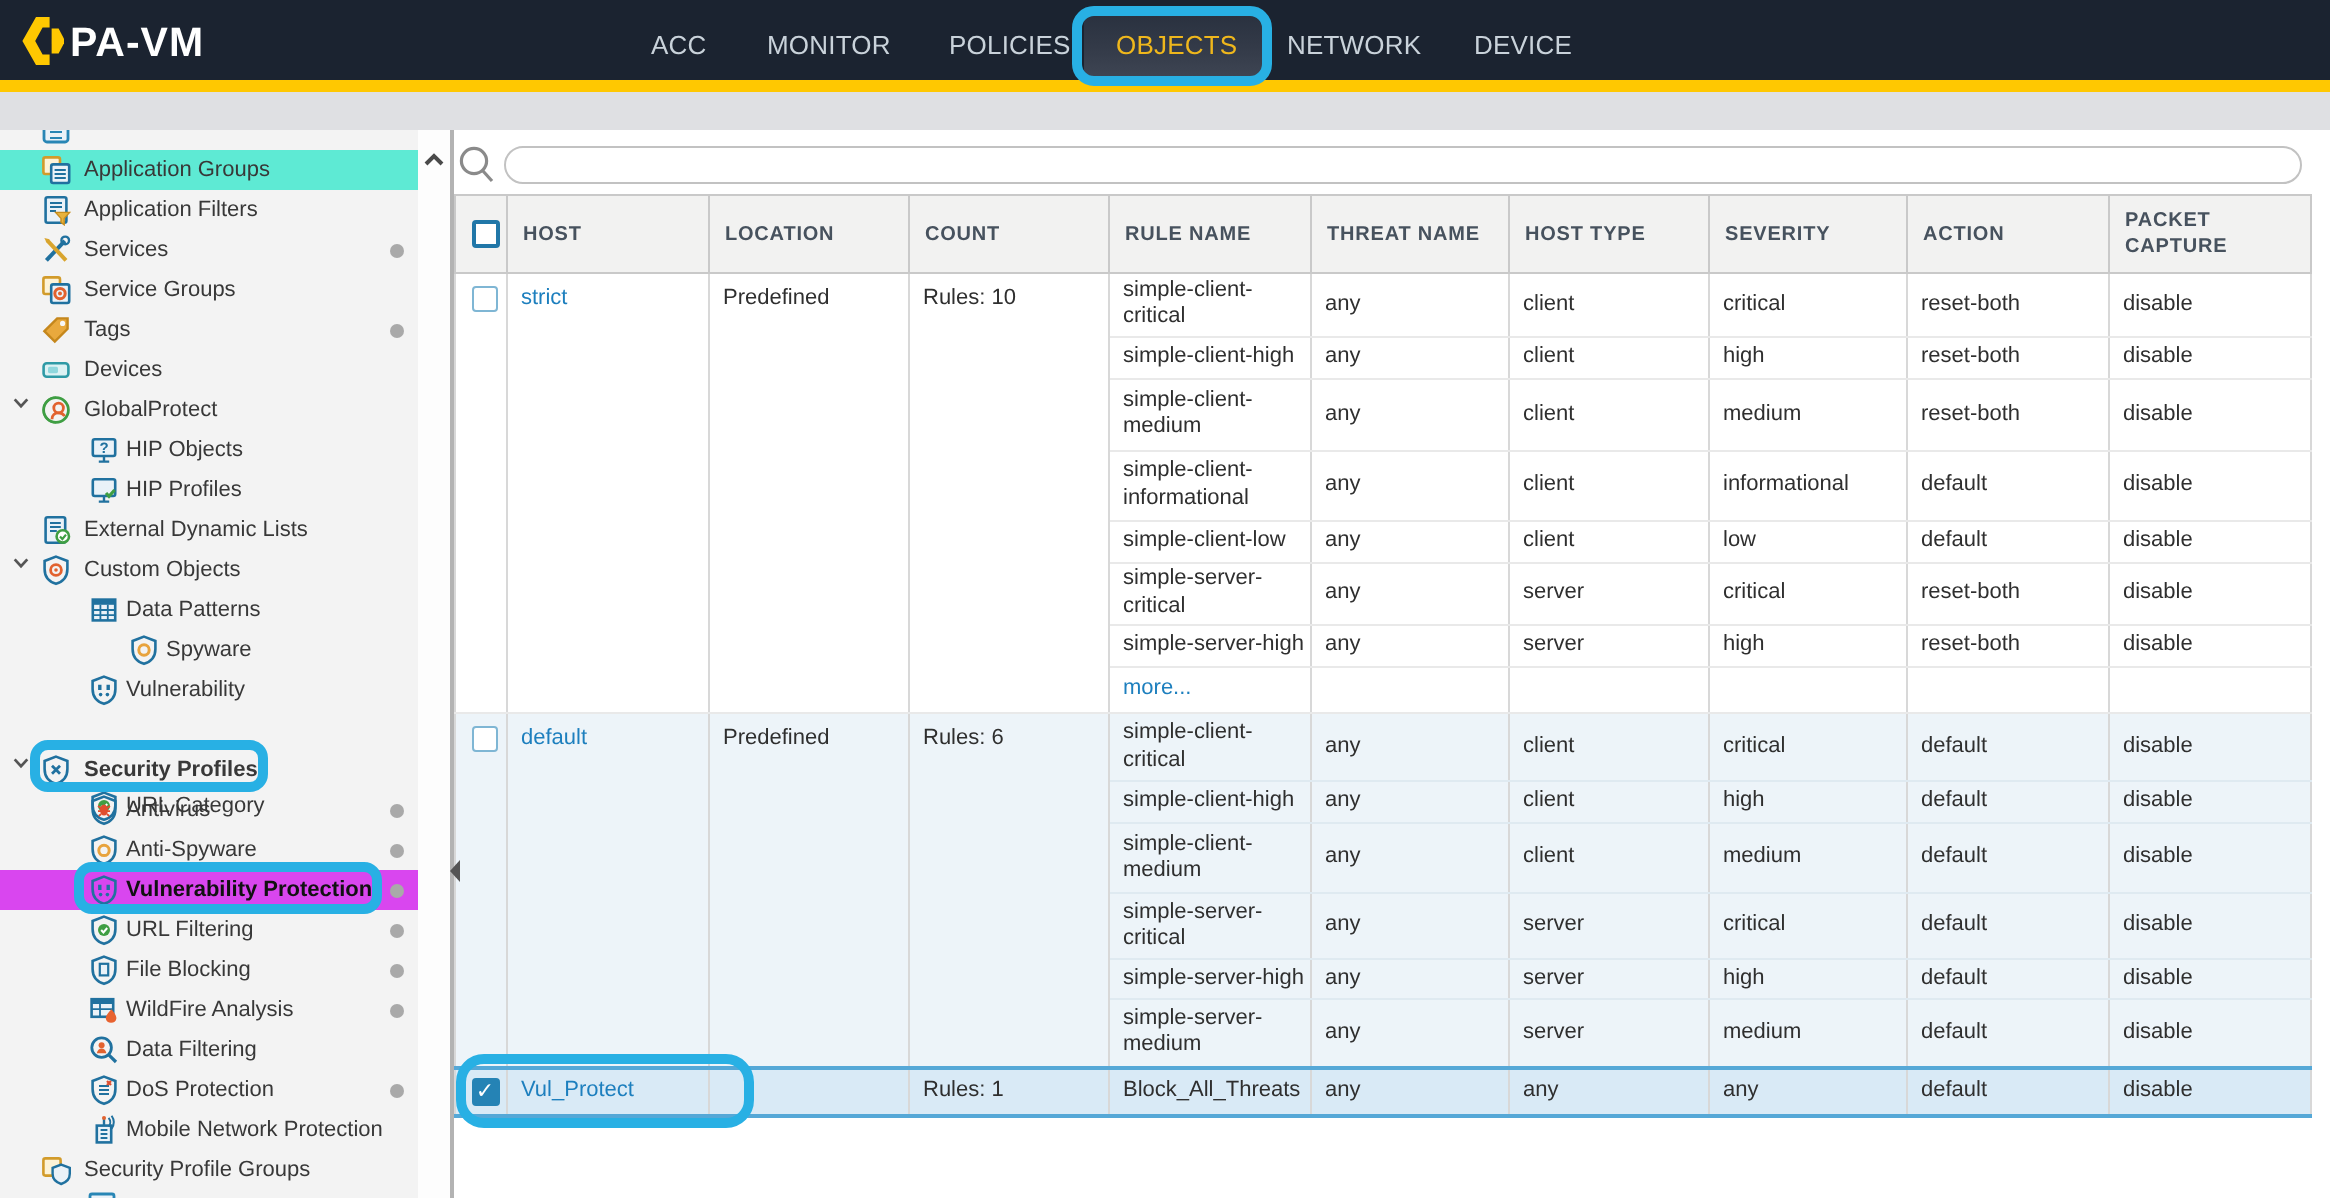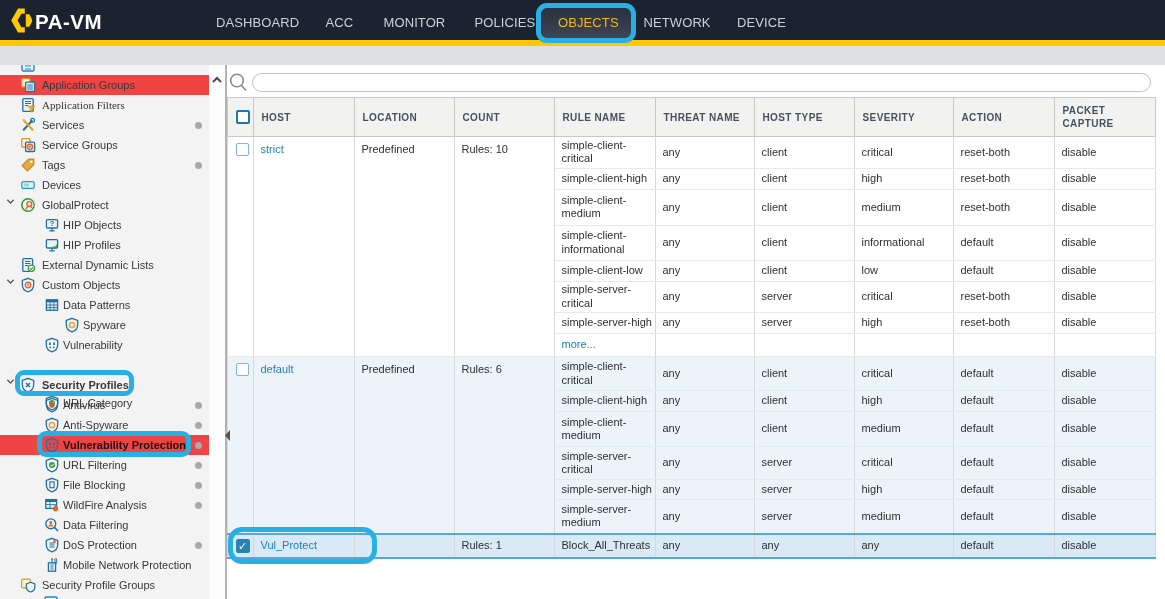--- a/index.html
+++ b/index.html
@@ -24,22 +24,22 @@
 #sidescroll { left:209px; top:65px; width:16px; height:534px; background:#fdfdfd; }
 #sidedivider { left:225px; top:65px; width:1.5px; height:534px; background:#b3b3b3; }
 .trow { position:absolute; left:0; width:209px; height:20px; }
 .trow .lbl { position:absolute; top:3.5px; font-size:11px; color:#383838; white-space:nowrap; }
 .trow svg { position:absolute; top:2px; }
 .d1 svg.ic { left:20px; } .d1 .lbl { left:42px; }
 .d2 svg.ic { left:44px; } .d2 .lbl { left:63px; }
 .dot { position:absolute; left:195px; top:6.5px; width:7px; height:7px;
   border-radius:50%; background:#a9a9a9; }
 .chev { position:absolute; left:6px; top:6px; width:9px; height:9px; }
-.selband { background:#ef4444; }
-.hlband { background:#ef4444;padding-left:28px; }
+.selband { background:#d946ef; }
+.hlband { background:#5eead4;padding-left:28px; }
 
 
 #searchzone { left:226.5px; top:65px; width:938.5px; height:32px; background:#fff; }
 #searchbox { left:251.5px; top:72.5px; width:899px; height:19.5px; background:#fff;
   border:1px solid #c2c2c2; border-radius:10px; }
 
 
 #tbl { position:absolute; left:226.5px; top:97px; border-collapse:collapse;
   table-layout:fixed; width:928px; font-size:11px; color:#2f2f2f; }
 #tbl th { background:#f2f2f1; border:1px solid #c9c9c9; color:#47525e;
@@ -70,21 +70,20 @@
 <div id="stage">
   <div class="abs" id="nav"></div>
   <div class="abs" id="objtab"></div>
   <div class="abs" id="yellowbar"></div>
   <div class="abs" id="grayband"></div>
   <svg class="abs" style="left:10px;top:8px" width="22" height="25" viewBox="0 0 22 25">
     <path d="M8 0.5 L14.8 0.5 L14.8 5.8 L11.3 5.8 L7.6 12.5 L11.3 19.2 L14.8 19.2 L14.8 24.5 L8 24.5 L1.2 12.5 Z" fill="#ffc801"></path>
     <path d="M15.8 6.3 L19.3 6.3 L22.6 12.5 L19.3 18.7 L15.8 18.7 Z" fill="#ffc801"></path>
   </svg>
   <div class="abs" id="brand">PA-VM</div>
-  <div class="abs navitem" style="left:216px">DASHBOARD</div>
   <div class="abs navitem" style="left:325.5px">ACC</div>
   <div class="abs navitem" style="left:383.5px">MONITOR</div>
   <div class="abs navitem" style="left:474.5px">POLICIES</div>
   <div class="abs navitem" style="left:558px;color:#efb71c">OBJECTS</div>
   <div class="abs navitem" style="left:643.5px">NETWORK</div>
   <div class="abs navitem" style="left:737px">DEVICE</div>
 
   <div class="abs" id="sidebar"></div>
   <div class="abs" id="sidescroll"></div>
   <svg class="abs" style="left:211px;top:74px" width="12" height="12" viewBox="0 0 12 12">
@@ -97,21 +96,21 @@
         <path d="M5 8 h6 M5 11 h6" stroke="#2886b5" stroke-width="1.1"></path>
       </svg>
   <div class="trow d1 hlband abs" style="top:75px;">
         <svg class="ic" width="16" height="16" viewBox="0 0 16 16">
           <rect x="1.7" y="1.7" width="8.3" height="8.3" rx="1" fill="#fdf3d7" stroke="#d29b2a" stroke-width="1.3"></rect>
           <rect x="5.6" y="5.2" width="9" height="9.3" rx="1" fill="#eaf2f8" stroke="#20719f" stroke-width="1.3"></rect>
           <path d="M7.3 8 h5.6 M7.3 10 h5.6 M7.3 12 h5.6" stroke="#20719f" stroke-width="1"></path>
         </svg>
         <span class="lbl" style="">Application Groups</span>
       </div>
-  <div class="trow d1 abs" style="top:95px;font-family:Liberation Serif, serif;">
+  <div class="trow d1 abs" style="top:95px;">
         <svg class="ic" width="16" height="16" viewBox="0 0 16 16">
           <rect x="2.8" y="1.6" width="10.4" height="12.8" rx="1" fill="#eaf2f8" stroke="#20719f" stroke-width="1.3"></rect>
           <path d="M5 4.5 h6 M5 6.5 h6 M5 8.5 h3" stroke="#20719f" stroke-width="1"></path>
           <path d="M7.8 9.2 h7 l-2.7 3 v3.2 l-1.6 -1.2 v-2 z" fill="#e8b33d" stroke="#c78e1e" stroke-width=".7"></path>
         </svg>
         <span class="lbl" style="">Application Filters</span>
       </div>
   <div class="trow d1 abs" style="top:115px;">
         <svg class="ic" width="16" height="16" viewBox="0 0 16 16">
           <path d="M3.2 13.2 L12.4 3.4" stroke="#20719f" stroke-width="2"></path>

